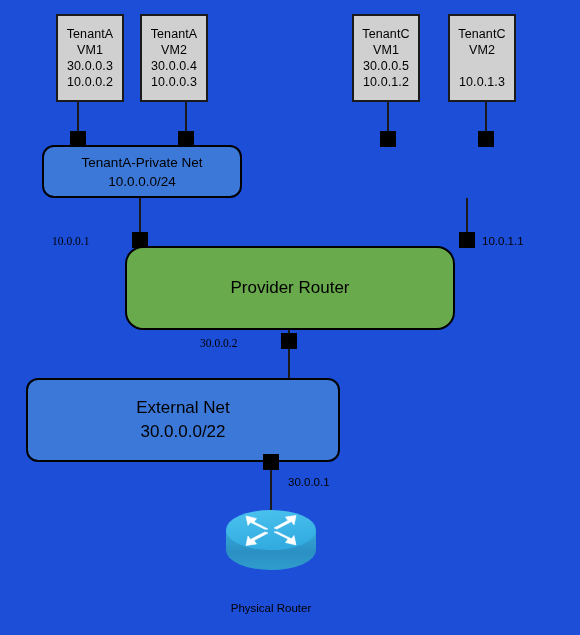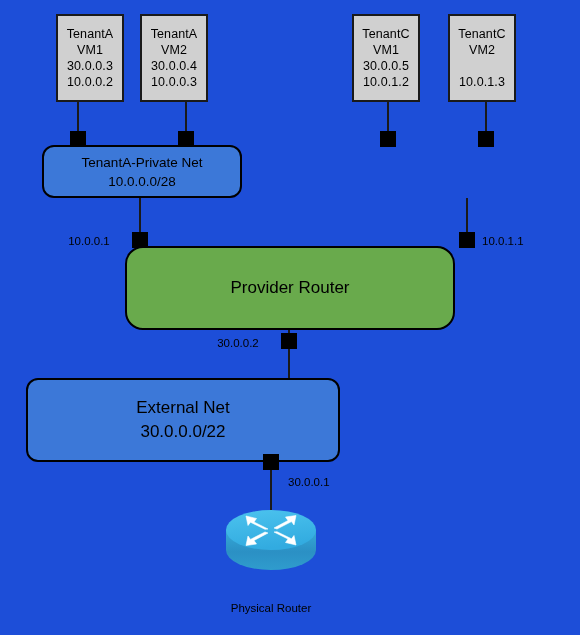--- a/index.html
+++ b/index.html
@@ -79,21 +79,21 @@
 
   
   .iflabel {
     position: absolute;
     font-size: 11.5px;
     line-height: 14px;
     color: #000000;
     white-space: nowrap;
     z-index: 5;
   }
-  .iflabel.right-align { text-align: center; }
+  .iflabel.right-align { text-align: left; font-family: Liberation Serif, serif; }
 
   
   #physical-router-icon {
     position: absolute;
     z-index: 3;
   }
   .caption {
     position: absolute;
     font-size: 11.5px;
     color: #000000;
@@ -145,21 +145,21 @@
     <span class="ln">VM2</span>
     <span class="ln blank">&nbsp;</span>
     <span class="ln">10.0.1.3</span>
   </div>
 
   <div class="port" style="left:70px; top:131px; width:16px; height:16px;"></div>
   <div class="port" style="left:178px; top:131px; width:16px; height:16px;"></div>
 
   <div class="node net" style="left:42px; top:145px; width:200px; height:53px;">
     <span>TenantA-Private Net</span>
-    <span>10.0.0.0/28</span>
+    <span>10.0.0.0/24</span>
   </div>
 
   <div class="port" style="left:380px; top:131px; width:16px; height:16px;"></div>
   <div class="port" style="left:478px; top:131px; width:16px; height:16px;"></div>
 
 
   <div class="port" style="left:132px; top:232px; width:16px; height:16px;"></div>
   <div class="iflabel right-align" style="left:52px; top:234px; width:74px;">10.0.0.1</div>
 
   <div class="port" style="left:459px; top:232px; width:16px; height:16px;"></div>

